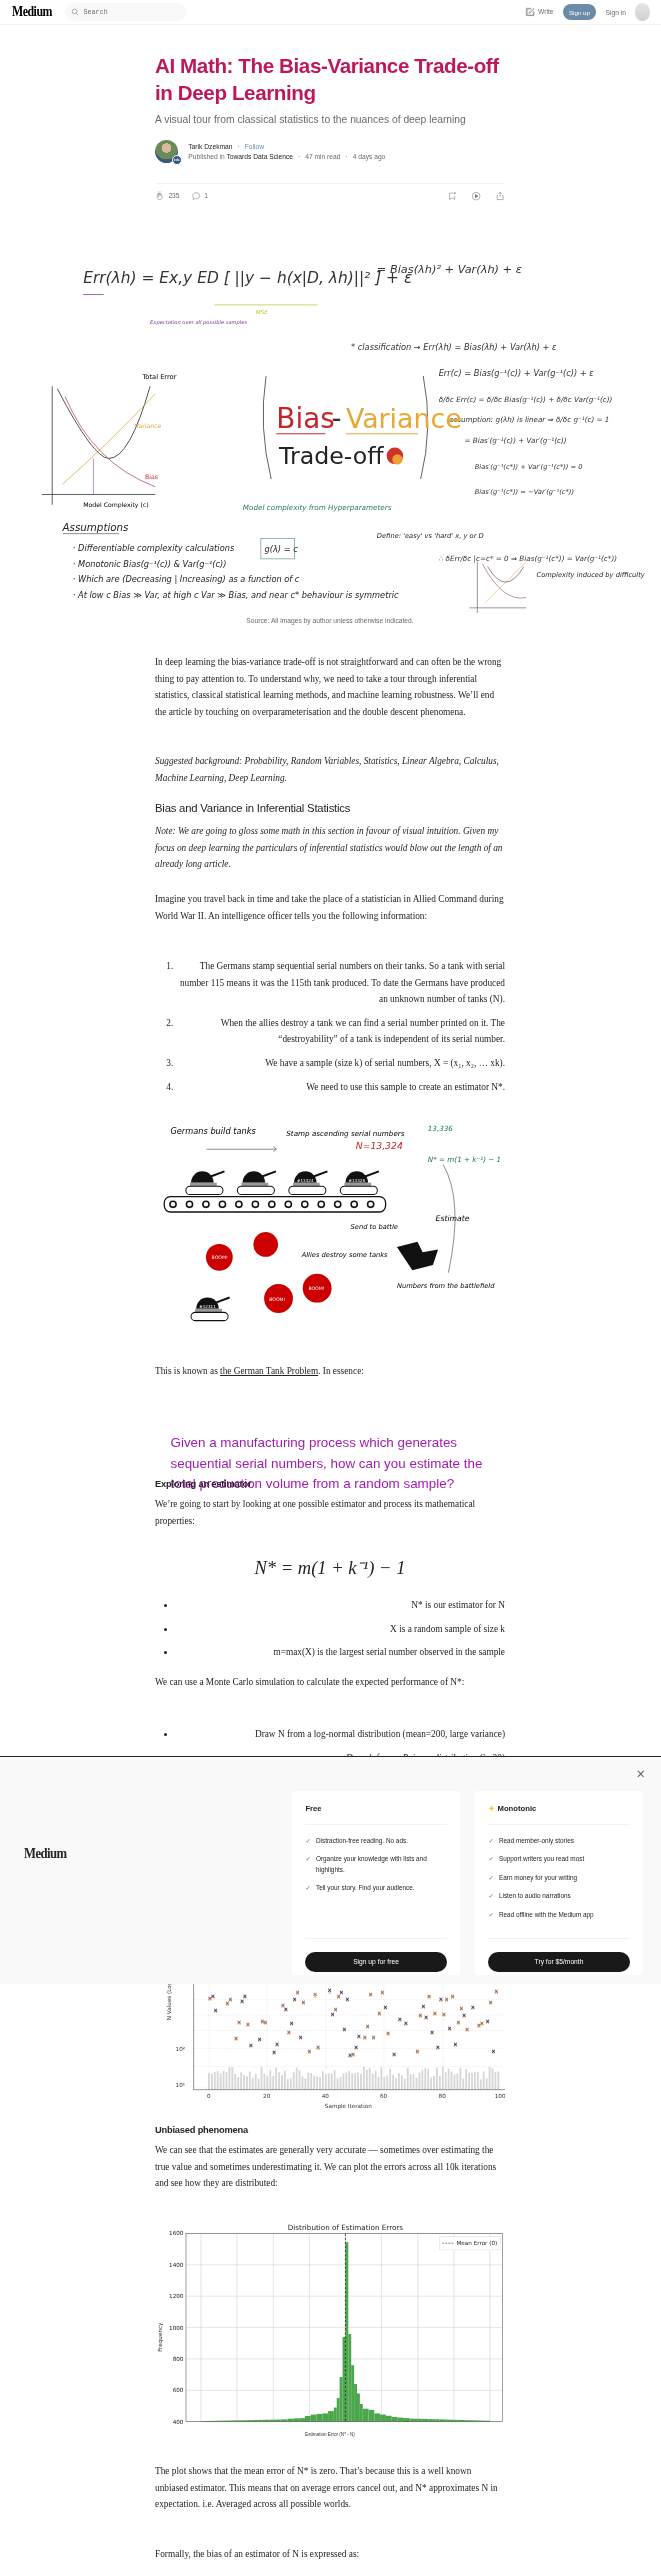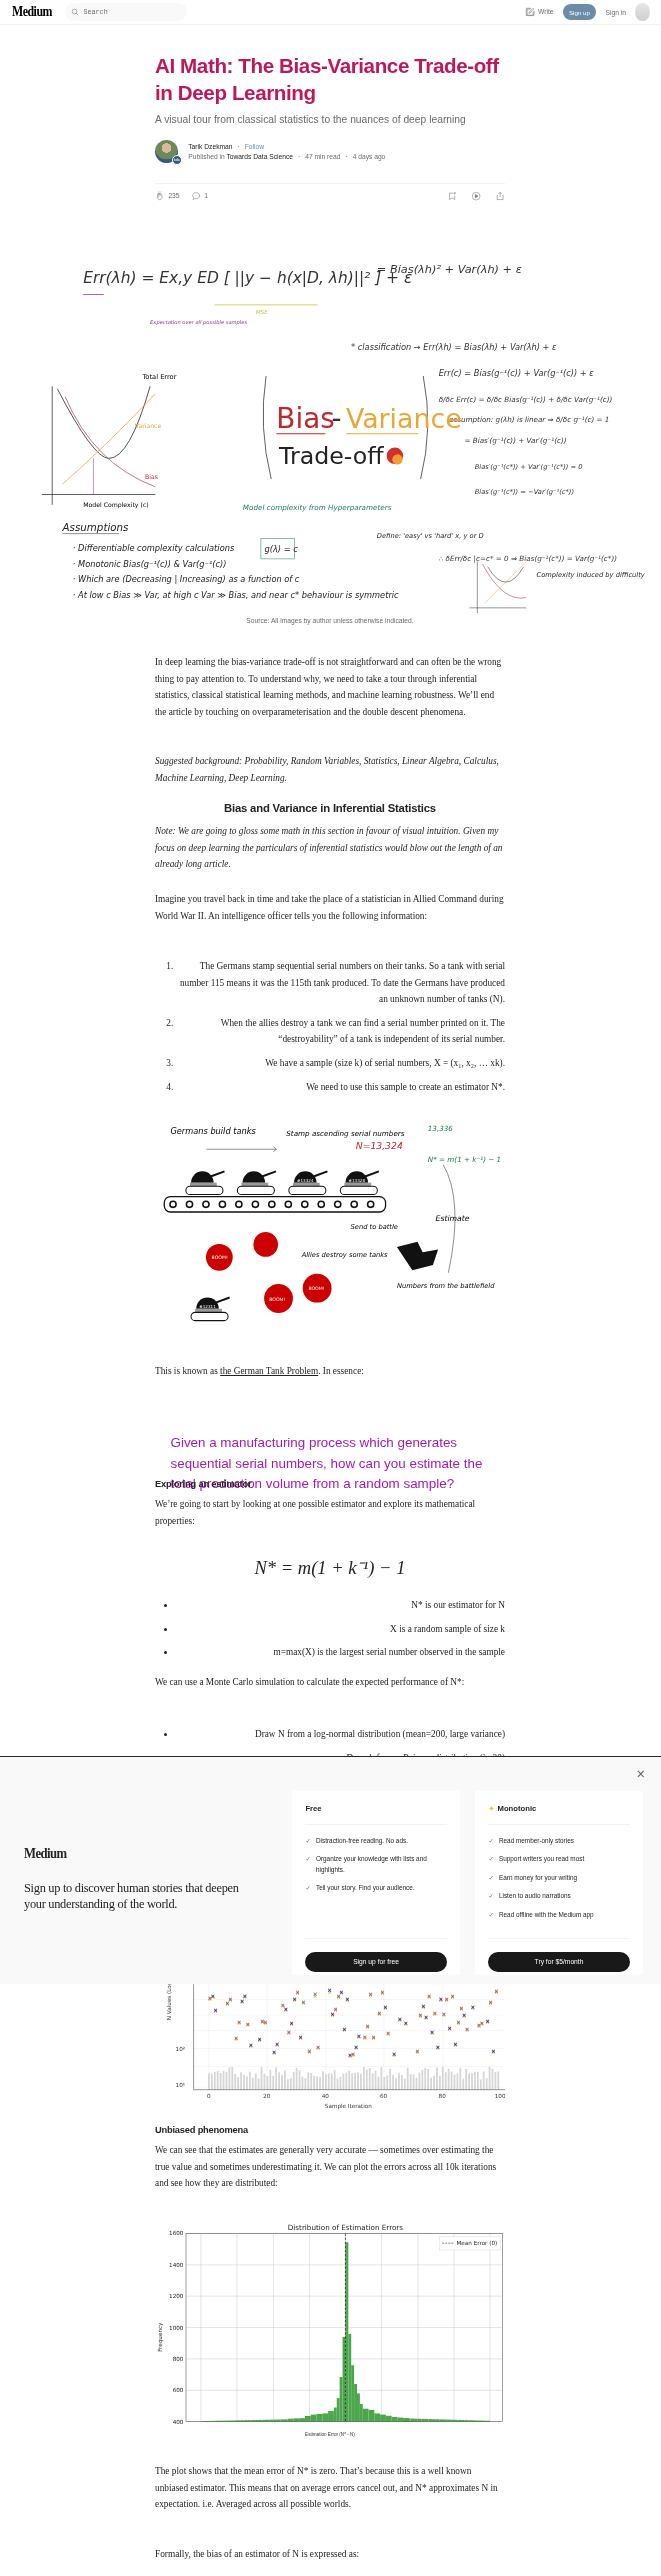--- a/index.html
+++ b/index.html
@@ -37,21 +37,21 @@
   .ab-left { display: flex; align-items: center; gap: 11.3px; font-size: 6.7px; color: #6b6b6b; }
   .ab-item { display: flex; align-items: center; gap: 3.1px; }
   .ab-right { margin-left: auto; display: flex; gap: 13.4px; }
   .ab-right svg, .ab-item svg { width: 10.3px; height: 10.3px; }
 
   
   .hero { position: absolute; top: 242px; left: 15.5px; width: 631px; height: 371px; }
   .caption { position: absolute; top: 617px; left: 155px; width: 350px; text-align: center; font-size: 6.7px; color: #6b6b6b; }
 
   .body-text { font-family: "Liberation Serif", serif; font-size: 9.3px; line-height: 16.5px; color: #242424; }
-  .h2 { font-size: 11.3px; font-weight: bold; letter-spacing: -0.2px; color: #242424; text-align: center; }
+  .h2 { font-size: 11.3px; font-weight: normal; letter-spacing: -0.2px; color: #242424; }
   .h3 { font-size: 9.3px; font-weight: bold; letter-spacing: -0.2px; color: #242424; }
 
   ol.list, ul.list { padding-left: 20.6px; }
   ol.list li, ul.list li { padding-left: 2.1px; margin-bottom: 7.2px; text-align: right; }
 
   .pullquote { font-size: 13.4px; line-height: 20.6px; color: #a21caf; padding-left: 15.5px; margin-top: 28px; }
   .formula { text-align: center; font-family: "Liberation Serif", serif; font-size: 18.5px; color: #242424; }
   .link { text-decoration: underline; }
 
   
@@ -319,21 +319,21 @@
     <path d="M470 250 l40 -10 l10 20 l30 -5 l-10 30 l-40 10 z" fill="#111"></path>
     <path d="M560 90 Q 600 160 570 300" stroke="#222" fill="none"></path>
   </svg>
 </div>
 
 <p class="col body-text" style="top:1363px">
   <span>This is known as </span><span class="link">the German Tank Problem</span><span>. In essence:</span>
 </p>
 <blockquote class="col pullquote" style="top:1405px">Given a manufacturing process which generates sequential serial numbers, how can you estimate the total production volume from a random sample?</blockquote>
 <h3 class="col h3" style="top:1479px">Exploring an estimator</h3>
-<p class="col body-text" style="top:1496px">We’re going to start by looking at one possible estimator and explore its mathematical properties:</p>
+<p class="col body-text" style="top:1496px">We’re going to start by looking at one possible estimator and process its mathematical properties:</p>
 <div class="col formula" style="top:1554px;font-style:italic">N* = m(1 + k⁻¹) − 1</div>
 <ul class="col body-text list" style="top:1597px">
   <li>N* is our estimator for N</li>
   <li>X is a random sample of size k</li>
   <li>m=max(X) is the largest serial number observed in the sample</li>
 </ul>
 <p class="col body-text" style="top:1674px">We can use a Monte Carlo simulation to calculate the expected performance of N*:</p>
 <ul class="col body-text list" style="top:1726px">
   <li>Draw N from a log-normal distribution (mean=200, large variance)</li>
   <li>Draw k from a Poisson distribution (λ=20)</li>
@@ -741,21 +741,20 @@
   </svg>
 </div>
 <div class="col" style="top:2432px;text-align:center;font-size:4.6px;color:#333">Estimation Error (N* - N)</div>
 
 <p class="col body-text" style="top:2463px">The plot shows that the mean error of N* is zero. That’s because this is a well known unbiased estimator. This means that on average errors cancel out, and N* approximates N in expectation. i.e. Averaged across all possible worlds.</p>
 <p class="col body-text" style="top:2546px">Formally, the bias of an estimator of N is expressed as:</p>
 
 <section class="overlay">
   <span class="ov-close">✕</span>
   <div class="ov-logo">Medium</div>
-  <div class="ov-tagline">Sign up to discover human stories that deepen your understanding of the world.</div>
 
   <div class="card free">
     <div class="card-title">Free</div>
     <ul>
       <li>
           <span class="chk">✓</span>
           <span>Distraction-free reading. No ads.</span>
         </li>
       <li>
           <span class="chk">✓</span>

